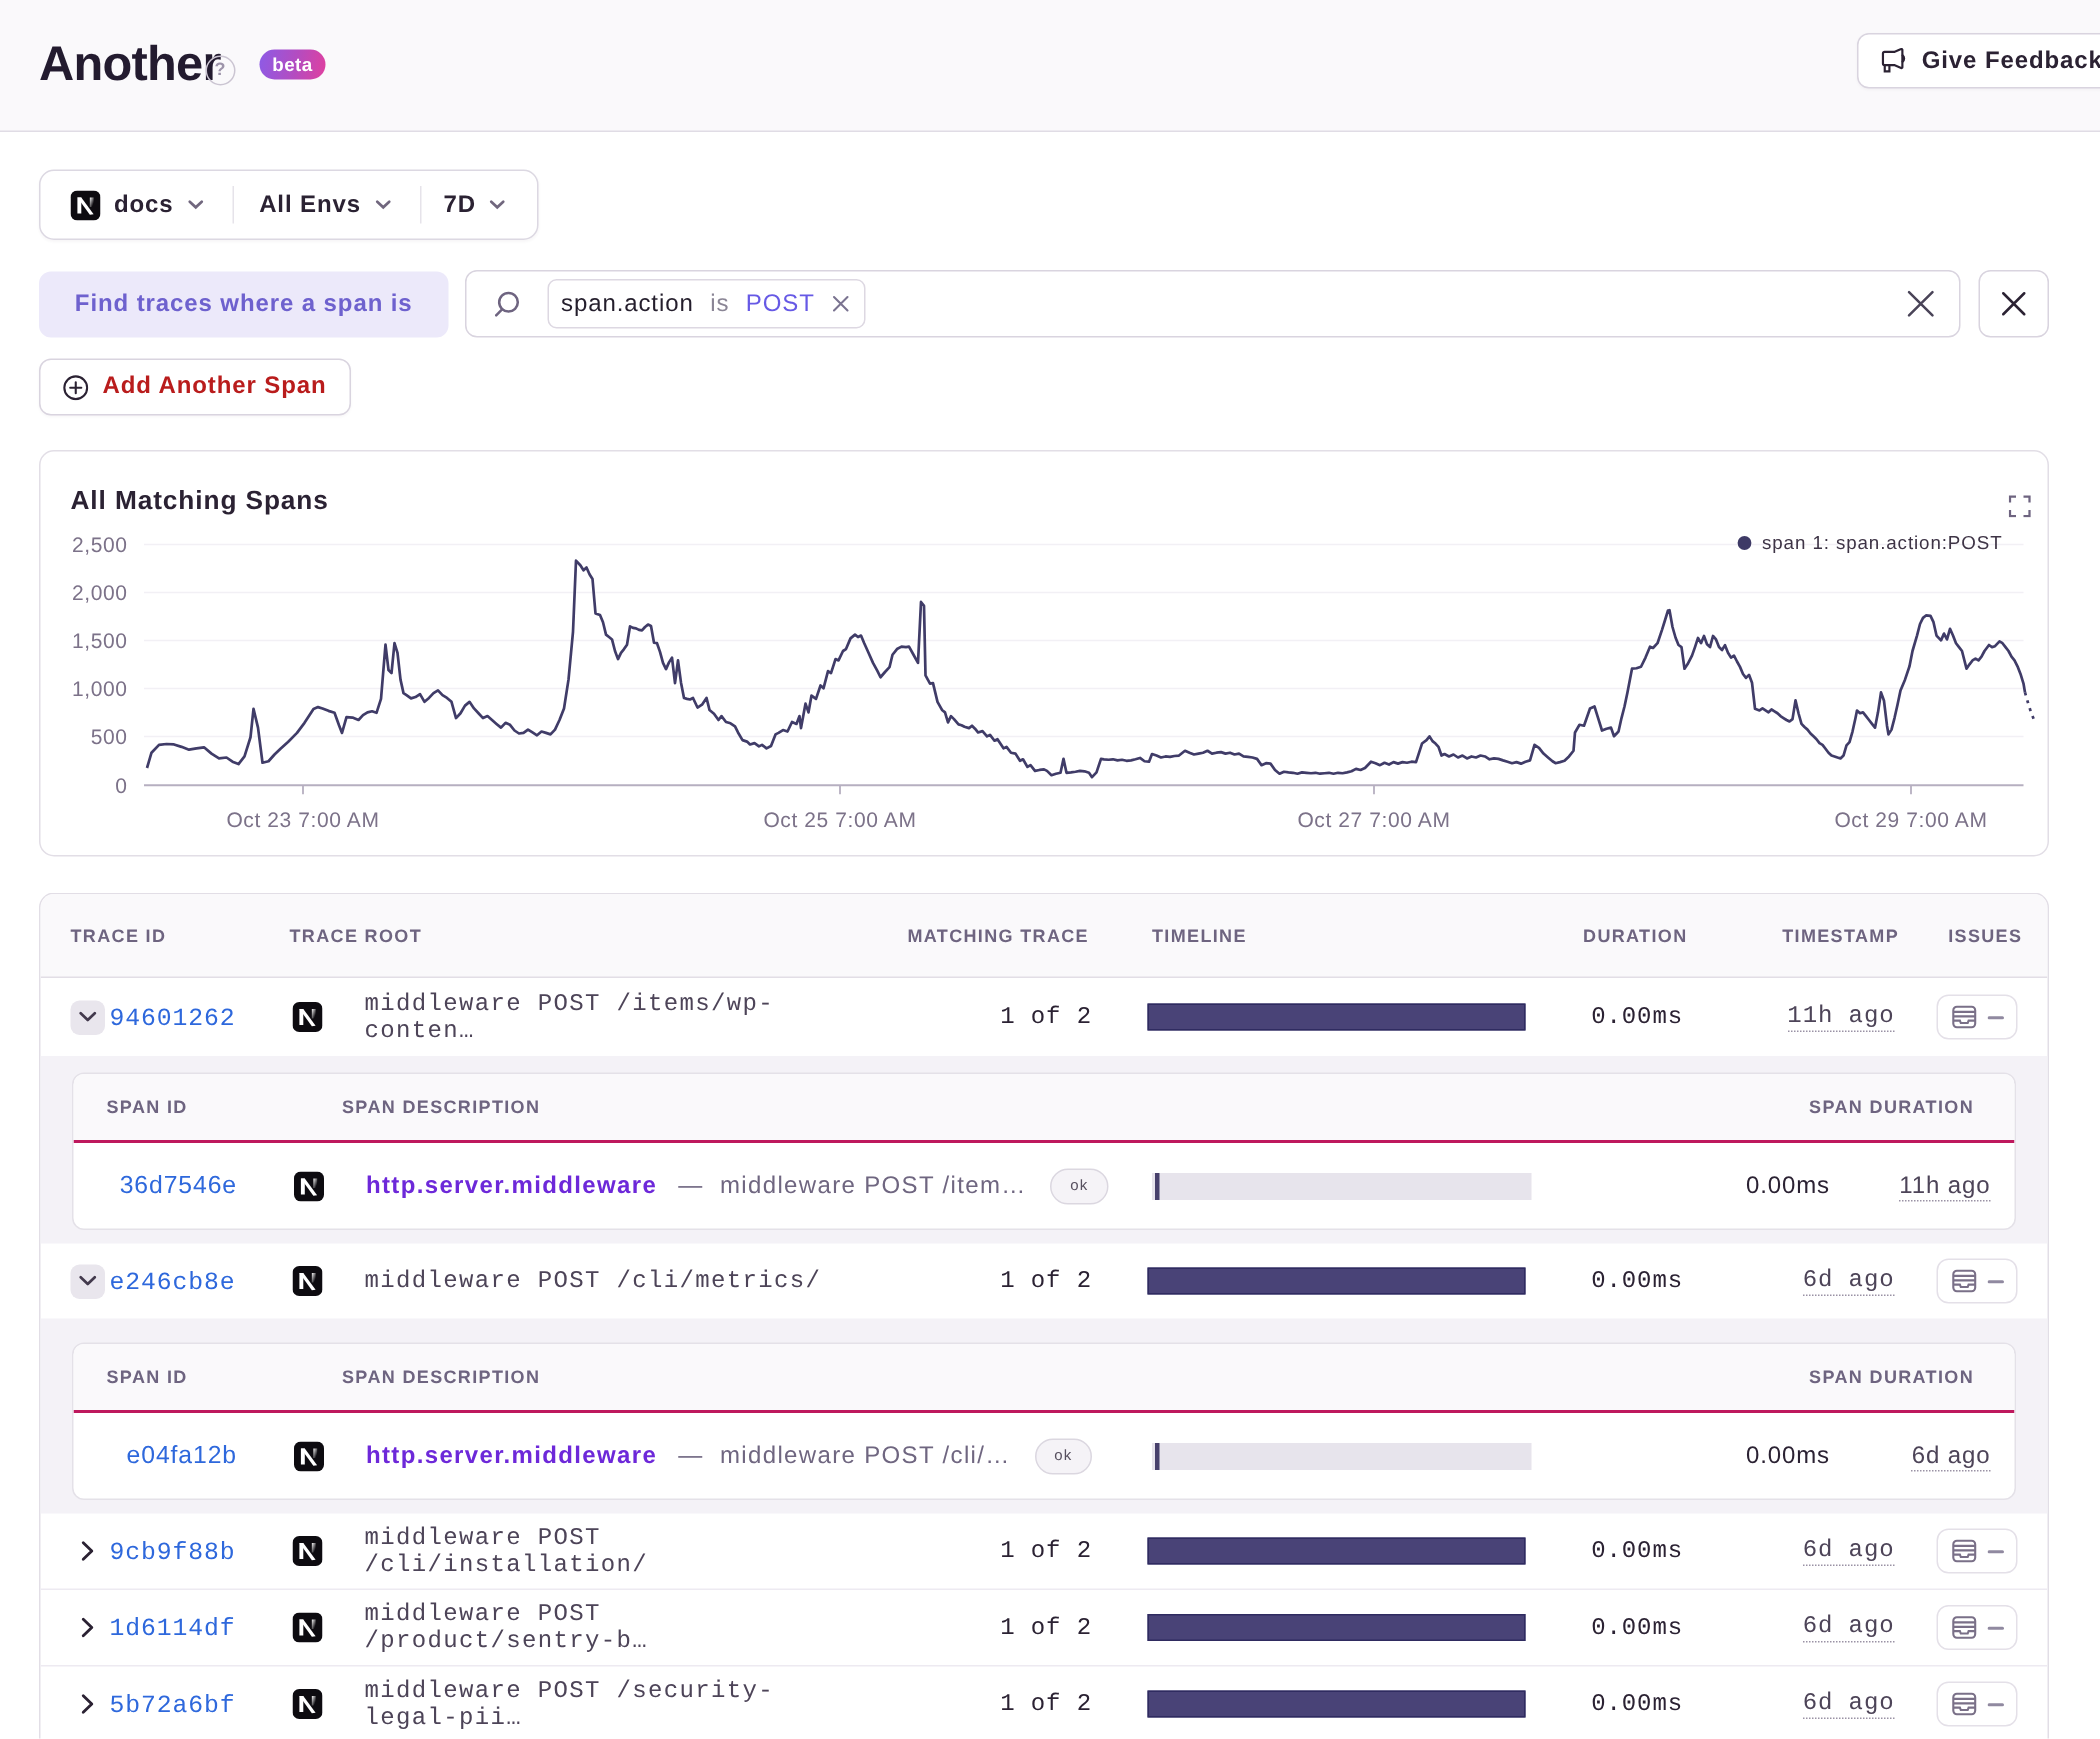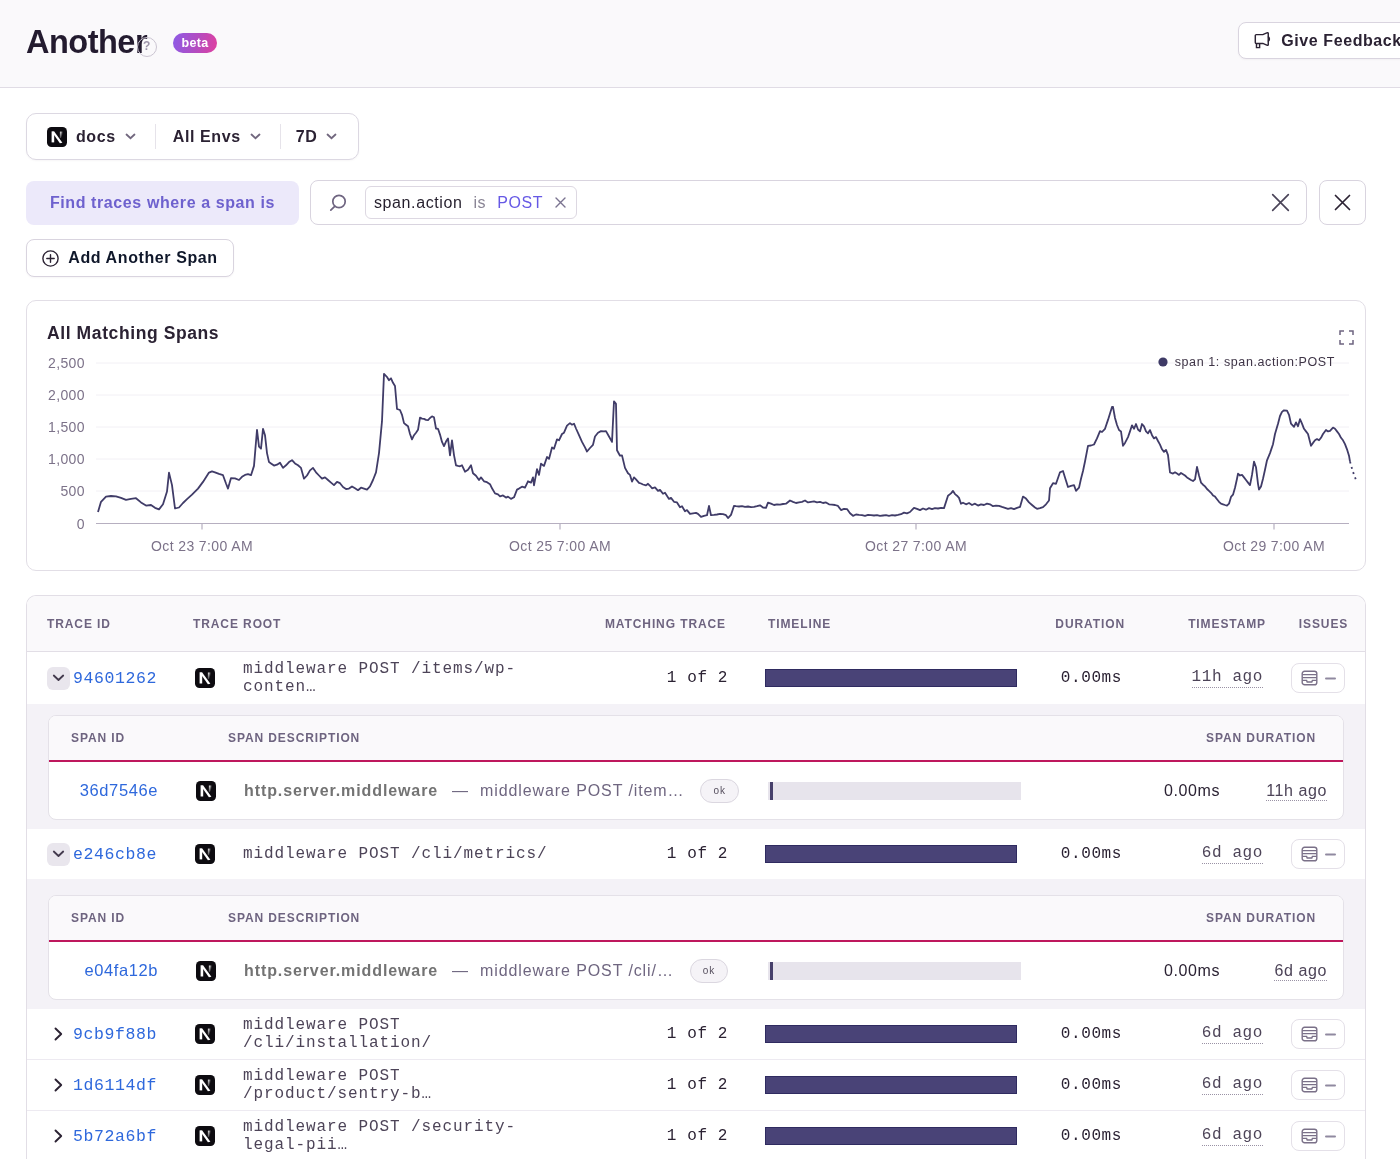--- a/index.html
+++ b/index.html
@@ -8,21 +8,21 @@
 .qcirc{position:absolute;left:137px;top:37px;width:20px;height:20px;border:1.5px solid #cbc5d2;border-radius:50%;color:#9d94aa;font-size:12px;font-weight:700;text-align:center;line-height:17px;}
 .beta{position:absolute;left:173px;top:33px;width:44px;height:20px;border-radius:10px;background:linear-gradient(100deg,#8d5be6 0%,#b44cc0 55%,#e0409f 100%);color:#fff;font-size:12.5px;font-weight:700;text-align:center;line-height:20px;letter-spacing:0.3px;}
 .fbbtn{position:absolute;left:1238px;top:22px;width:180px;height:37px;background:#fff;border:1px solid #d9d4df;border-radius:8px;box-shadow:0 1px 2px rgba(40,30,60,.04);display:flex;align-items:center;justify-content:center;gap:9px;font-size:16px;font-weight:700;color:#2b2233;}
 .fbar{position:absolute;left:26px;top:113px;width:333px;height:47px;background:#fff;border:1px solid #dcd8e2;border-radius:10px;box-shadow:0 1px 2px rgba(40,30,60,.04);display:flex;align-items:center;}
 .fseg{display:flex;align-items:center;gap:9px;font-size:16px;font-weight:700;color:#2b2233;}
 .fdiv{width:1px;height:25px;background:#e6e3ea;}
 .findpill{position:absolute;left:26px;top:181px;width:273px;height:44px;background:#ece9fa;border-radius:8px;color:#6e61ce;font-size:16px;font-weight:700;text-align:center;line-height:44px;}
 .search{position:absolute;left:310px;top:180px;width:997px;height:45px;background:#fff;border:1px solid #d9d4df;border-radius:8px;display:flex;align-items:center;}
 .token{display:flex;align-items:center;height:33px;border:1px solid #ddd8e2;border-radius:6px;padding:0 9px 0 8px;gap:11px;font-size:16px;margin-left:17px;}
 .xbtn{position:absolute;left:1319px;top:180px;width:47px;height:45px;background:#fff;border:1px solid #d9d4df;border-radius:8px;display:flex;align-items:center;justify-content:center;}
-.addbtn{position:absolute;left:26px;top:239px;width:208px;height:38px;background:#fff;border:1px solid #d9d4df;border-radius:8px;box-shadow:0 1px 2px rgba(40,30,60,.04);display:flex;align-items:center;justify-content:center;gap:9px;font-size:16px;font-weight:700;color:#0f172a;}
+.addbtn{position:absolute;left:26px;top:239px;width:208px;height:38px;background:#fff;border:1px solid #d9d4df;border-radius:8px;box-shadow:0 1px 2px rgba(40,30,60,.04);display:flex;align-items:center;justify-content:center;gap:9px;font-size:16px;font-weight:700;color:#b91c1c;}
 .chartp{position:absolute;left:26px;top:300px;width:1340px;height:271px;background:#fff;border:1px solid #e2dee6;border-radius:10px;}
 .ctitle{position:absolute;left:20px;top:22px;font-size:17.5px;font-weight:700;color:#2b2233;}
 .legend{position:absolute;right:30px;top:54px;z-index:3;font-size:12.5px;color:#3e3446;display:flex;align-items:center;gap:7px;}
 .tablep{position:absolute;left:26px;top:595px;width:1340px;height:600px;background:#fff;border:1px solid #e2dee6;border-radius:10px 10px 0 0;border-bottom:none;overflow:hidden;}
 .grid{display:grid;grid-template-columns:150px 400px 170px 291px 104px 140px 83px;align-items:center;}
 .thead{height:56px;background:#faf9fb;border-bottom:1px solid #e2dee6;font-size:12px;font-weight:700;color:#6e6480;letter-spacing:0.9px;}
 .trow{height:52px;font-size:16px;font-family:Liberation Mono, monospace;}
 .trow+.trow{border-top:1px solid #edeaf1;}
 .cR{text-align:right;padding-right:19px;}
 .cL{padding-left:20px;}
@@ -37,21 +37,21 @@
 .issuebox{width:54px;height:30px;border:1px solid #e4e0e8;border-radius:8px;margin-left:9px;display:flex;align-items:center;justify-content:center;gap:7px;}
 .expand{background:#f4f2f7;}
 .nested{margin:0 21px;background:#fff;border:1px solid #e4e1e8;border-radius:8px;overflow:hidden;}
 .ngrid{display:grid;grid-template-columns:129px 570px 291px 200px 108px;align-items:center;}
 .nhead{height:46px;background:#faf9fb;border-bottom:2px solid #be185d;font-size:12px;font-weight:700;color:#6e6480;letter-spacing:0.9px;gap:32px;}
 .nrow{height:57px;font-size:16px;}
 .chev{width:23px;height:23px;background:#e9e6ed;border-radius:6px;display:inline-flex;align-items:center;justify-content:center;margin-left:20px;}
 .okpill{height:24px;padding:0 12px;border:1px solid #dbd7e0;background:#f5f3f7;border-radius:12px;font-size:10px;color:#57505f;line-height:22px;margin-left:16px;letter-spacing:0;text-align:right;}
 .dash{color:#6f6680;margin:0 11px 0 14px;}
 .graysp{color:#6f6680;letter-spacing:0.6px;}
-.bold{font-weight:700;color:#737373;}
+.bold{font-weight:700;color:#6d28d9;}
 svg{display:block;}
 </style></head>
 <body>
 <div class="hdr">
  <div class="title">Another</div>
  <div class="qcirc">?</div>
  <div class="beta">beta</div>
  <div class="fbbtn"><svg width="18" height="17" viewBox="0 0 18 17">
         <path d="M1.3 3.6 a1 1 0 0 1 1 -1 h6.5 l4.6 -1.9 a0.6 0.6 0 0 1 0.85 0.55 v11.5 a0.6 0.6 0 0 1 -0.85 0.55 l-4.6 -1.9 h-6.5 a1 1 0 0 1 -1 -1 z" fill="none" stroke="#2b2233" stroke-width="1.45" stroke-linejoin="round"></path>
         <path d="M14.4 4.9 a2.7 2.7 0 0 1 0 4.2" fill="none" stroke="#2b2233" stroke-width="1.45" stroke-linecap="round"></path>

